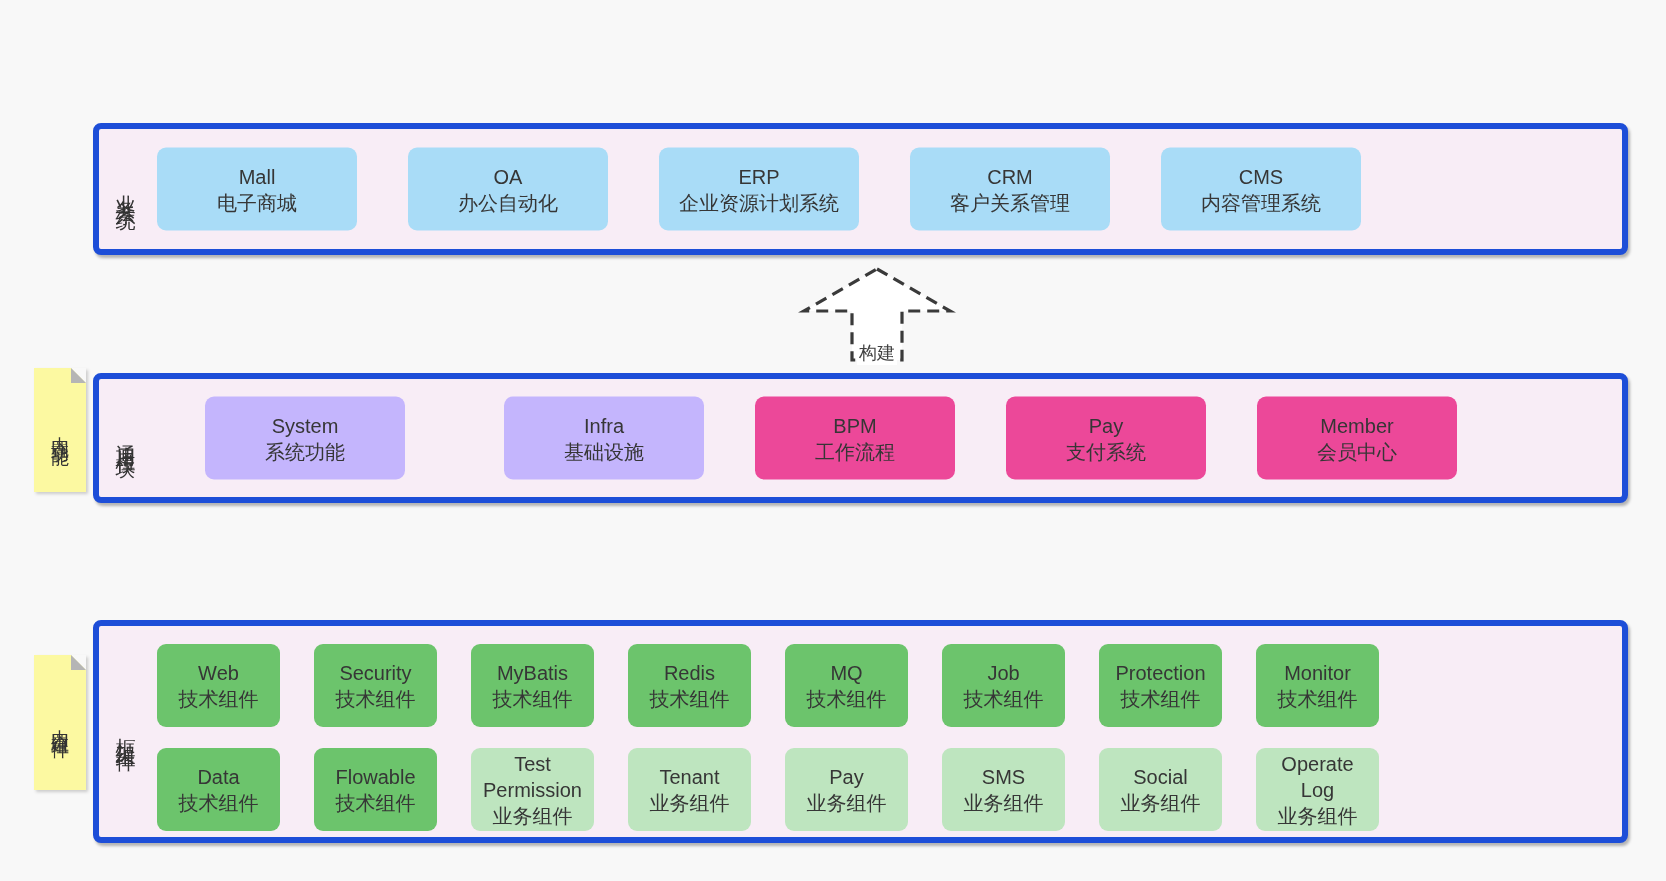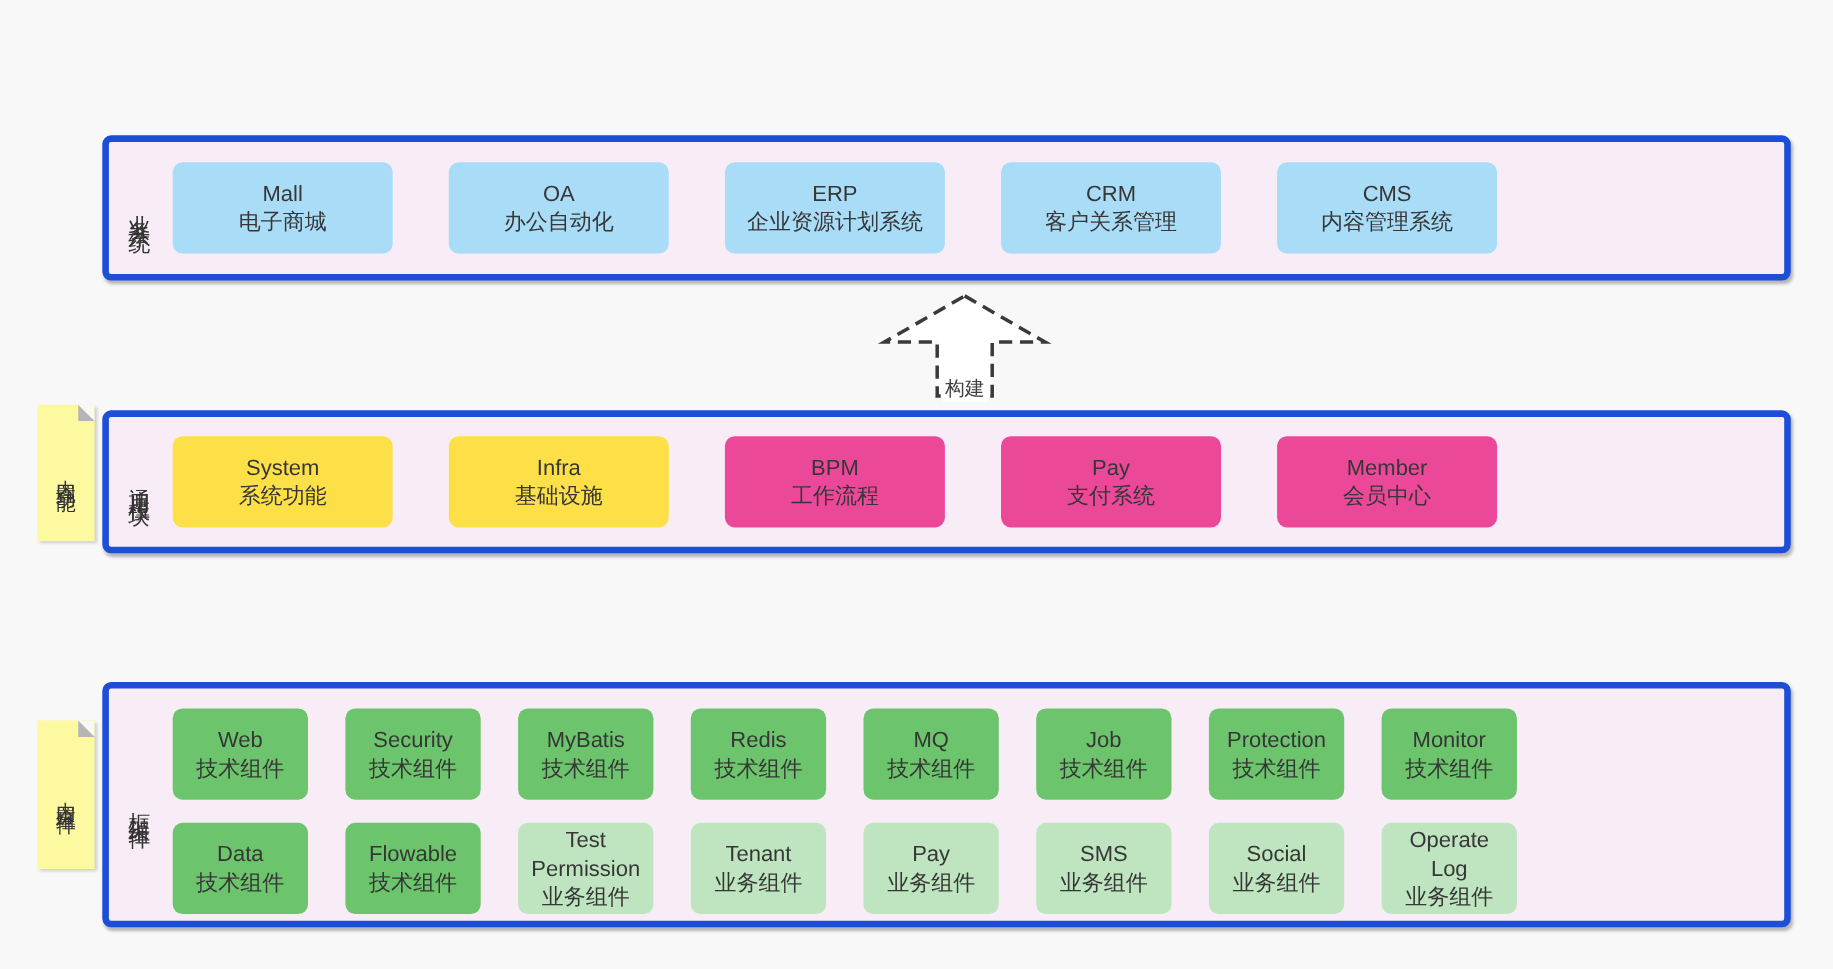--- a/index.html
+++ b/index.html
@@ -27,21 +27,21 @@
   .row-8{gap:34px;}
   .band-components .r1{top:18px;}
   .band-components .r2{top:122px;}
   .box{
     width:200px;height:83px;border-radius:9px;box-sizing:border-box;
     display:flex;flex-direction:column;align-items:center;justify-content:center;
     text-align:center;font-size:20px;line-height:26px;padding:2px 6px;flex:none;
   }
   .row-8 .box{width:123px;}
   .box.blue{background:#a9dcf7;}
-  .box.red{background:#fde047;}
+  .box.red{background:#c4b5fd;margin-left:48px;}
   .box.pink{background:#ec4899;}
   .box.green{background:#6cc46c;}
   .box.lightgreen{background:#bee5bf;}
   .box-title,.box-sub{width:100%;}
   
   .sticky{
     position:absolute;width:52px;background:#fcf9a1;
     box-shadow:2px 2px 3px rgba(0,0,0,0.18);
   }
   .sticky-modules{left:34px;top:368px;height:124px;}

